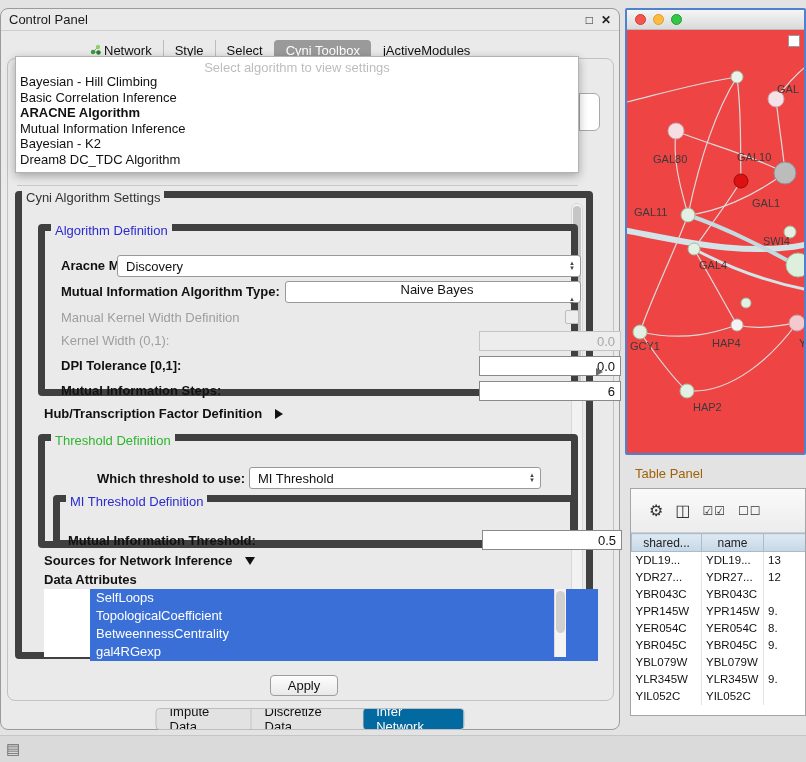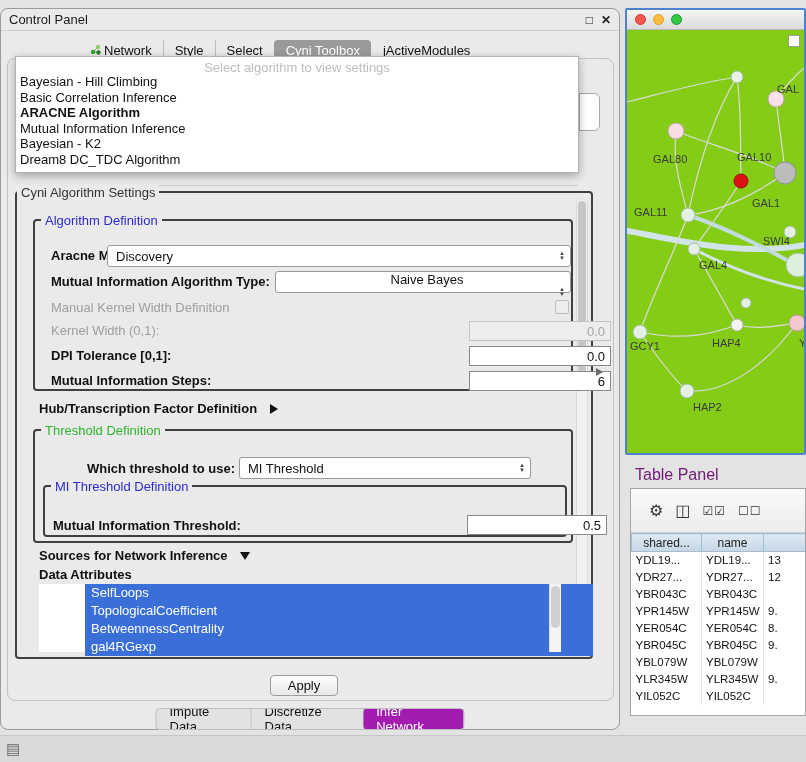--- a/index.html
+++ b/index.html
@@ -31,21 +31,21 @@
   .peek-line { position:absolute; left:16px; top:176px; width:561px; height:6px; border-top:1px solid #c9c9c9; }
 
   
   .popup { position:absolute; left:14px; top:47px; width:564px; height:117px; background:#fff; z-index:60;
         border:1px solid #b2b2b2; box-shadow:0 3px 9px rgba(0,0,0,.3); }
   .popup-placeholder { text-align:center; color:#bdbdbd; font-size:13px; padding-top:3px; height:17px; }
   .popup-item { font-size:13px; color:#111; line-height:15.5px; padding-left:4px; white-space:nowrap; }
   .popup-item.selected { font-weight:bold; }
 
   
-  .groupbox { position:absolute; border:2px solid #404040; border-radius:4px; }
+  .groupbox { position:absolute; border:7px solid #404040; border-radius:4px; }
   .legend { position:absolute; top:-8px; background:#eaeaea; padding:0 4px; font-size:13px; color:#333; white-space:nowrap; }
   .legend.blue { color:#2a2ad0; }
   .legend.green { color:#2db52d; }
 
   .bold-label { position:absolute; font-size:13px; font-weight:bold; color:#111; white-space:nowrap; }
   .disabled-label { position:absolute; font-size:13px; font-weight:normal; color:#9e9e9e; white-space:nowrap; }
 
   .combo { position:absolute; height:22px; background:#fff; border:1px solid #999; border-radius:3px;
         display:flex; align-items:center; font-size:13px; color:#111; padding-left:8px; }
   .combo .arrows { margin-left:auto; margin-right:5px; display:flex; flex-direction:column; font-size:6px;
@@ -73,37 +73,37 @@
   .settings-scrollbar .thumb { position:absolute; left:1px; right:1px; top:2px; height:42%; background:#c6c6c6; border-radius:5px; }
 
   .apply-btn { position:absolute; left:269px; top:666px; width:68px; height:21px; font-size:13px; color:#111;
         background:linear-gradient(#fdfdfd,#e9e9e9); border:1px solid #9d9d9d; border-radius:4px;
         display:flex; align-items:center; justify-content:center; }
 
   .bottom-tabs { position:absolute; top:699px; left:50%; transform:translateX(-50%); display:flex; height:22px;
         border:1px solid #bdbdbd; border-radius:4px; background:#e2e2e2; overflow:hidden; }
   .bottom-tab { display:flex; align-items:center; padding:0 13px; font-size:13px; color:#111; }
   .bottom-tab + .bottom-tab { border-left:1px solid #c4c4c4; }
-  .bottom-tab.active { background:#a21caf; color:#fff; border-radius:3px; }
-
-  
-  .netwin { position:absolute; left:625px; top:8px; width:181px; height:447px; background:#84cc16;
+  .bottom-tab.active { background:#0369a1; color:#fff; border-radius:3px; }
+
+  
+  .netwin { position:absolute; left:625px; top:8px; width:181px; height:447px; background:#ef4444;
         border:2px solid #4f82cc; border-radius:2px; overflow:hidden; }
   .net-titlebar { position:absolute; left:0; top:0; width:100%; height:20px;
         background:linear-gradient(#f5f5f5,#dadada); border-bottom:1px solid #b9b9b9;
         display:flex; align-items:center; padding-left:8px; gap:7px; }
   .light { width:11px; height:11px; border-radius:50%; }
   .light.red { background:#f4564e; border:1px solid #ce3a34; }
   .light.yellow { background:#fdbc40; border:1px solid #dd9c28; }
   .light.green { background:#33c748; border:1px solid #1f9c33; }
   .net-minibox { position:absolute; right:4px; top:25px; width:12px; height:12px; background:#fff; border:1px solid #9a9a9a; }
   .node-label { font-size:11px; fill:#3a3a3a; font-family:"Liberation Sans",sans-serif; }
 
   
-  .table-panel-title { position:absolute; left:635px; top:466px; font-size:16px; color:#701a75; }
+  .table-panel-title { position:absolute; left:635px; top:466px; font-size:13px; color:#a16207; }
   .table-panel { position:absolute; left:630px; top:488px; width:176px; height:228px; background:#fff;
         border:1px solid #a5a5a5; overflow:hidden; }
   .tp-toolbar { position:absolute; left:0; top:0; width:100%; height:44px; background:linear-gradient(#fafafa,#ececec);
         border-bottom:1px solid #cfcfcf; display:flex; align-items:center; gap:12px; padding-left:18px; }
   .tp-icon { font-size:16px; color:#333; line-height:1; }
   .tp-icon.small { font-size:12px; letter-spacing:1px; }
   .tp-table { position:absolute; left:0; top:44px; width:210px; border-collapse:collapse; table-layout:fixed; }
   .tp-table th { height:18px; background:linear-gradient(#dde9f3,#c6d7e5); border:1px solid #a8bccb;
         font-size:12px; font-weight:normal; color:#222; overflow:hidden; white-space:nowrap; }
   .tp-table td { height:17px; font-size:11.5px; color:#111; padding-left:4px; border-right:1px solid #e4e4e4;

